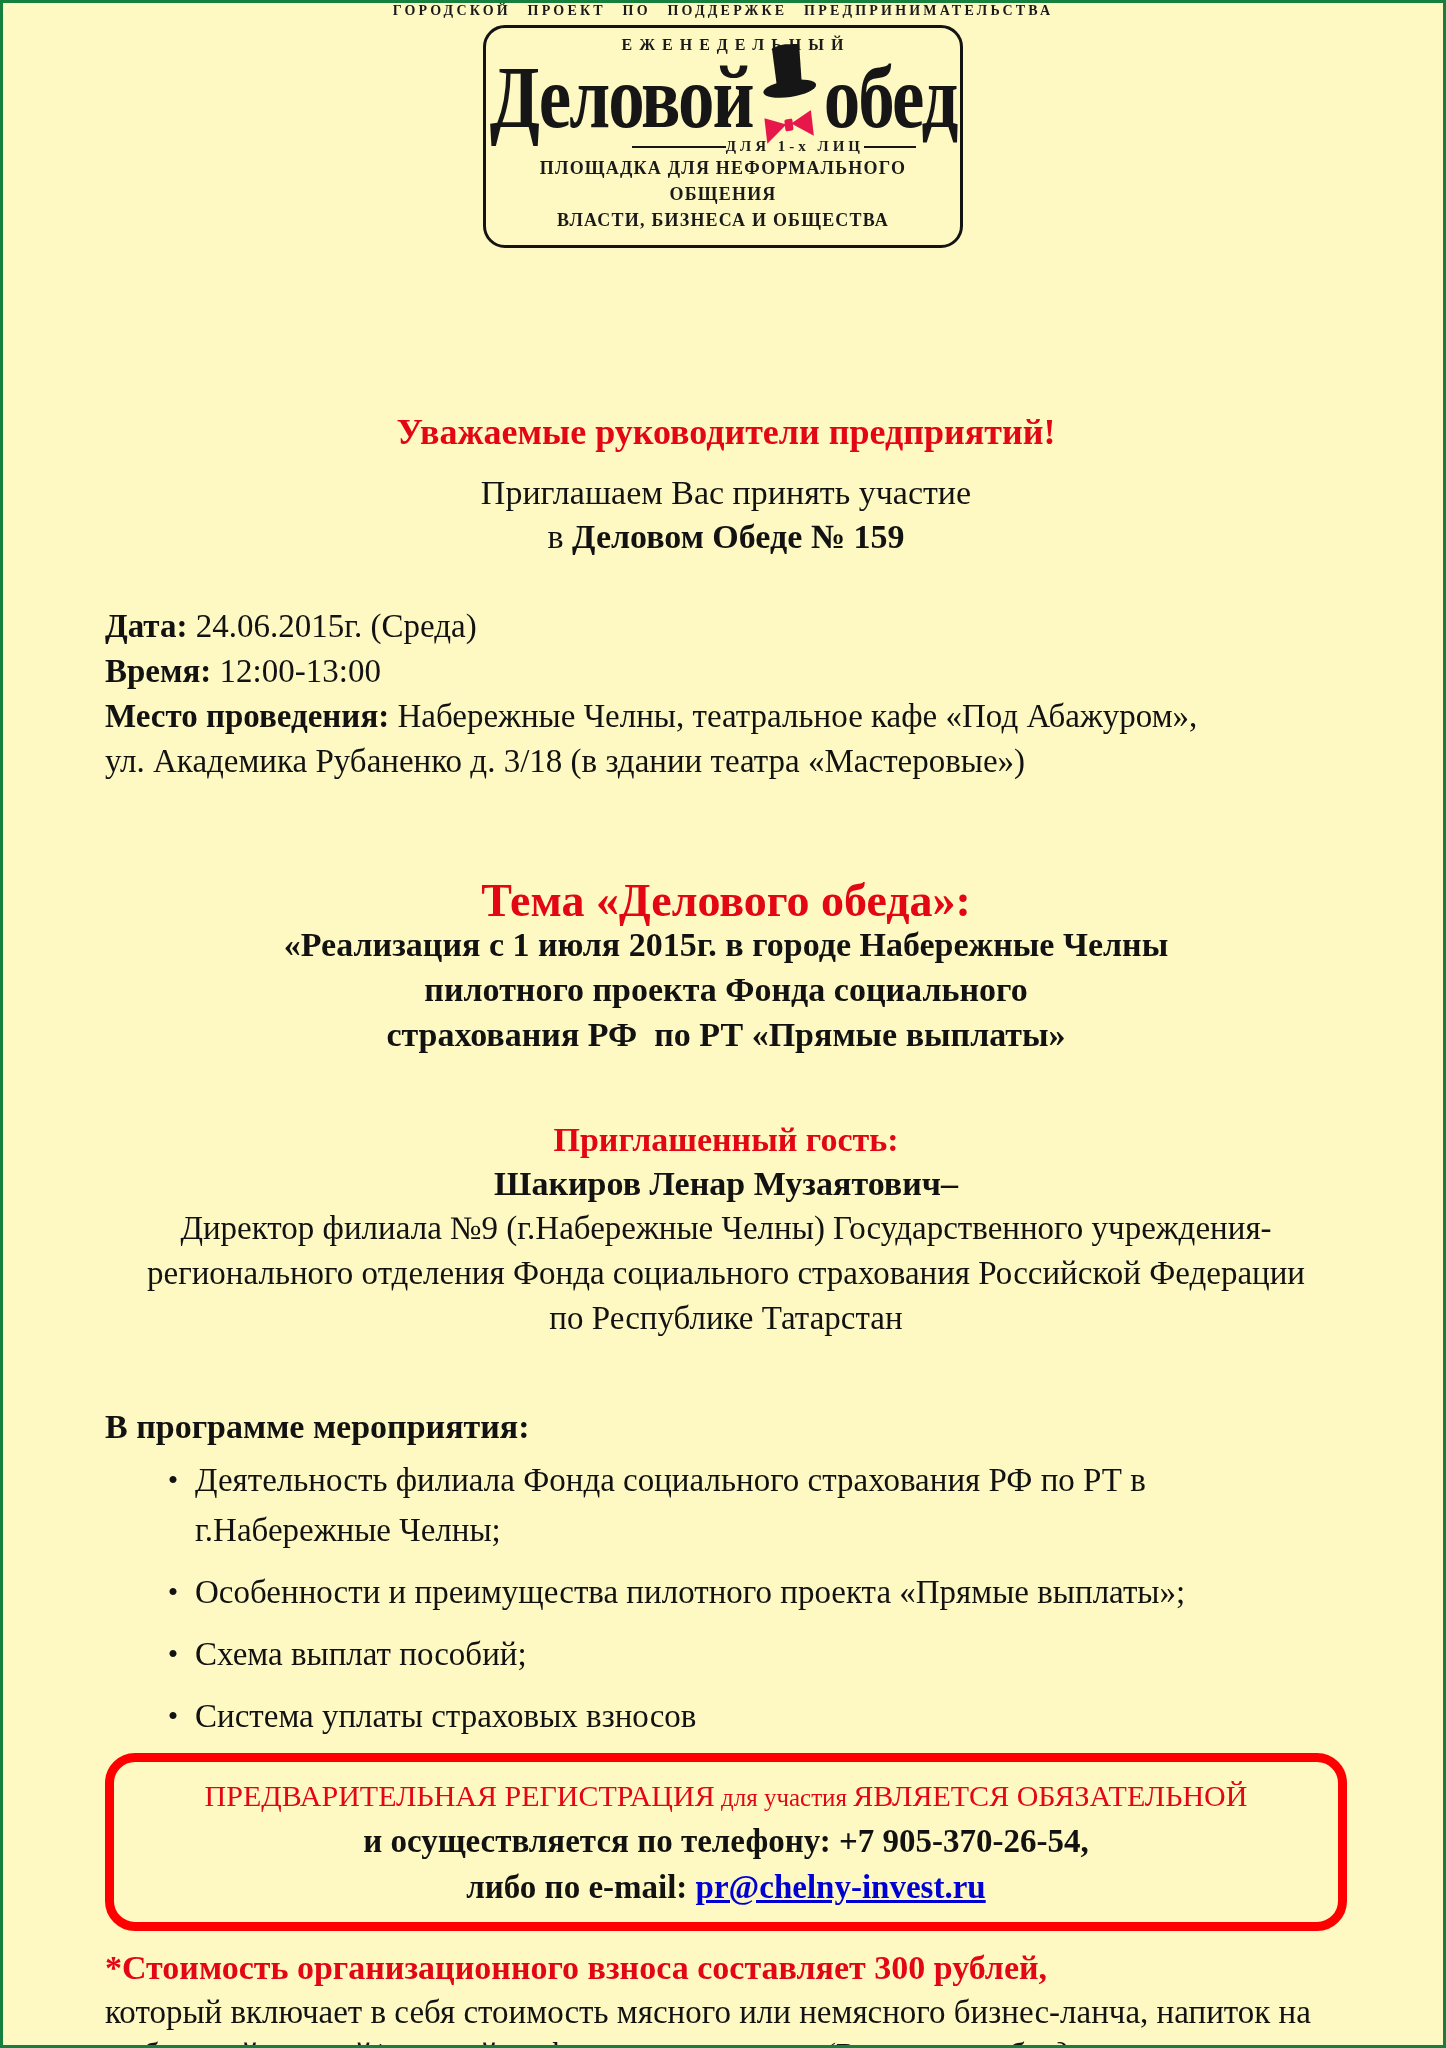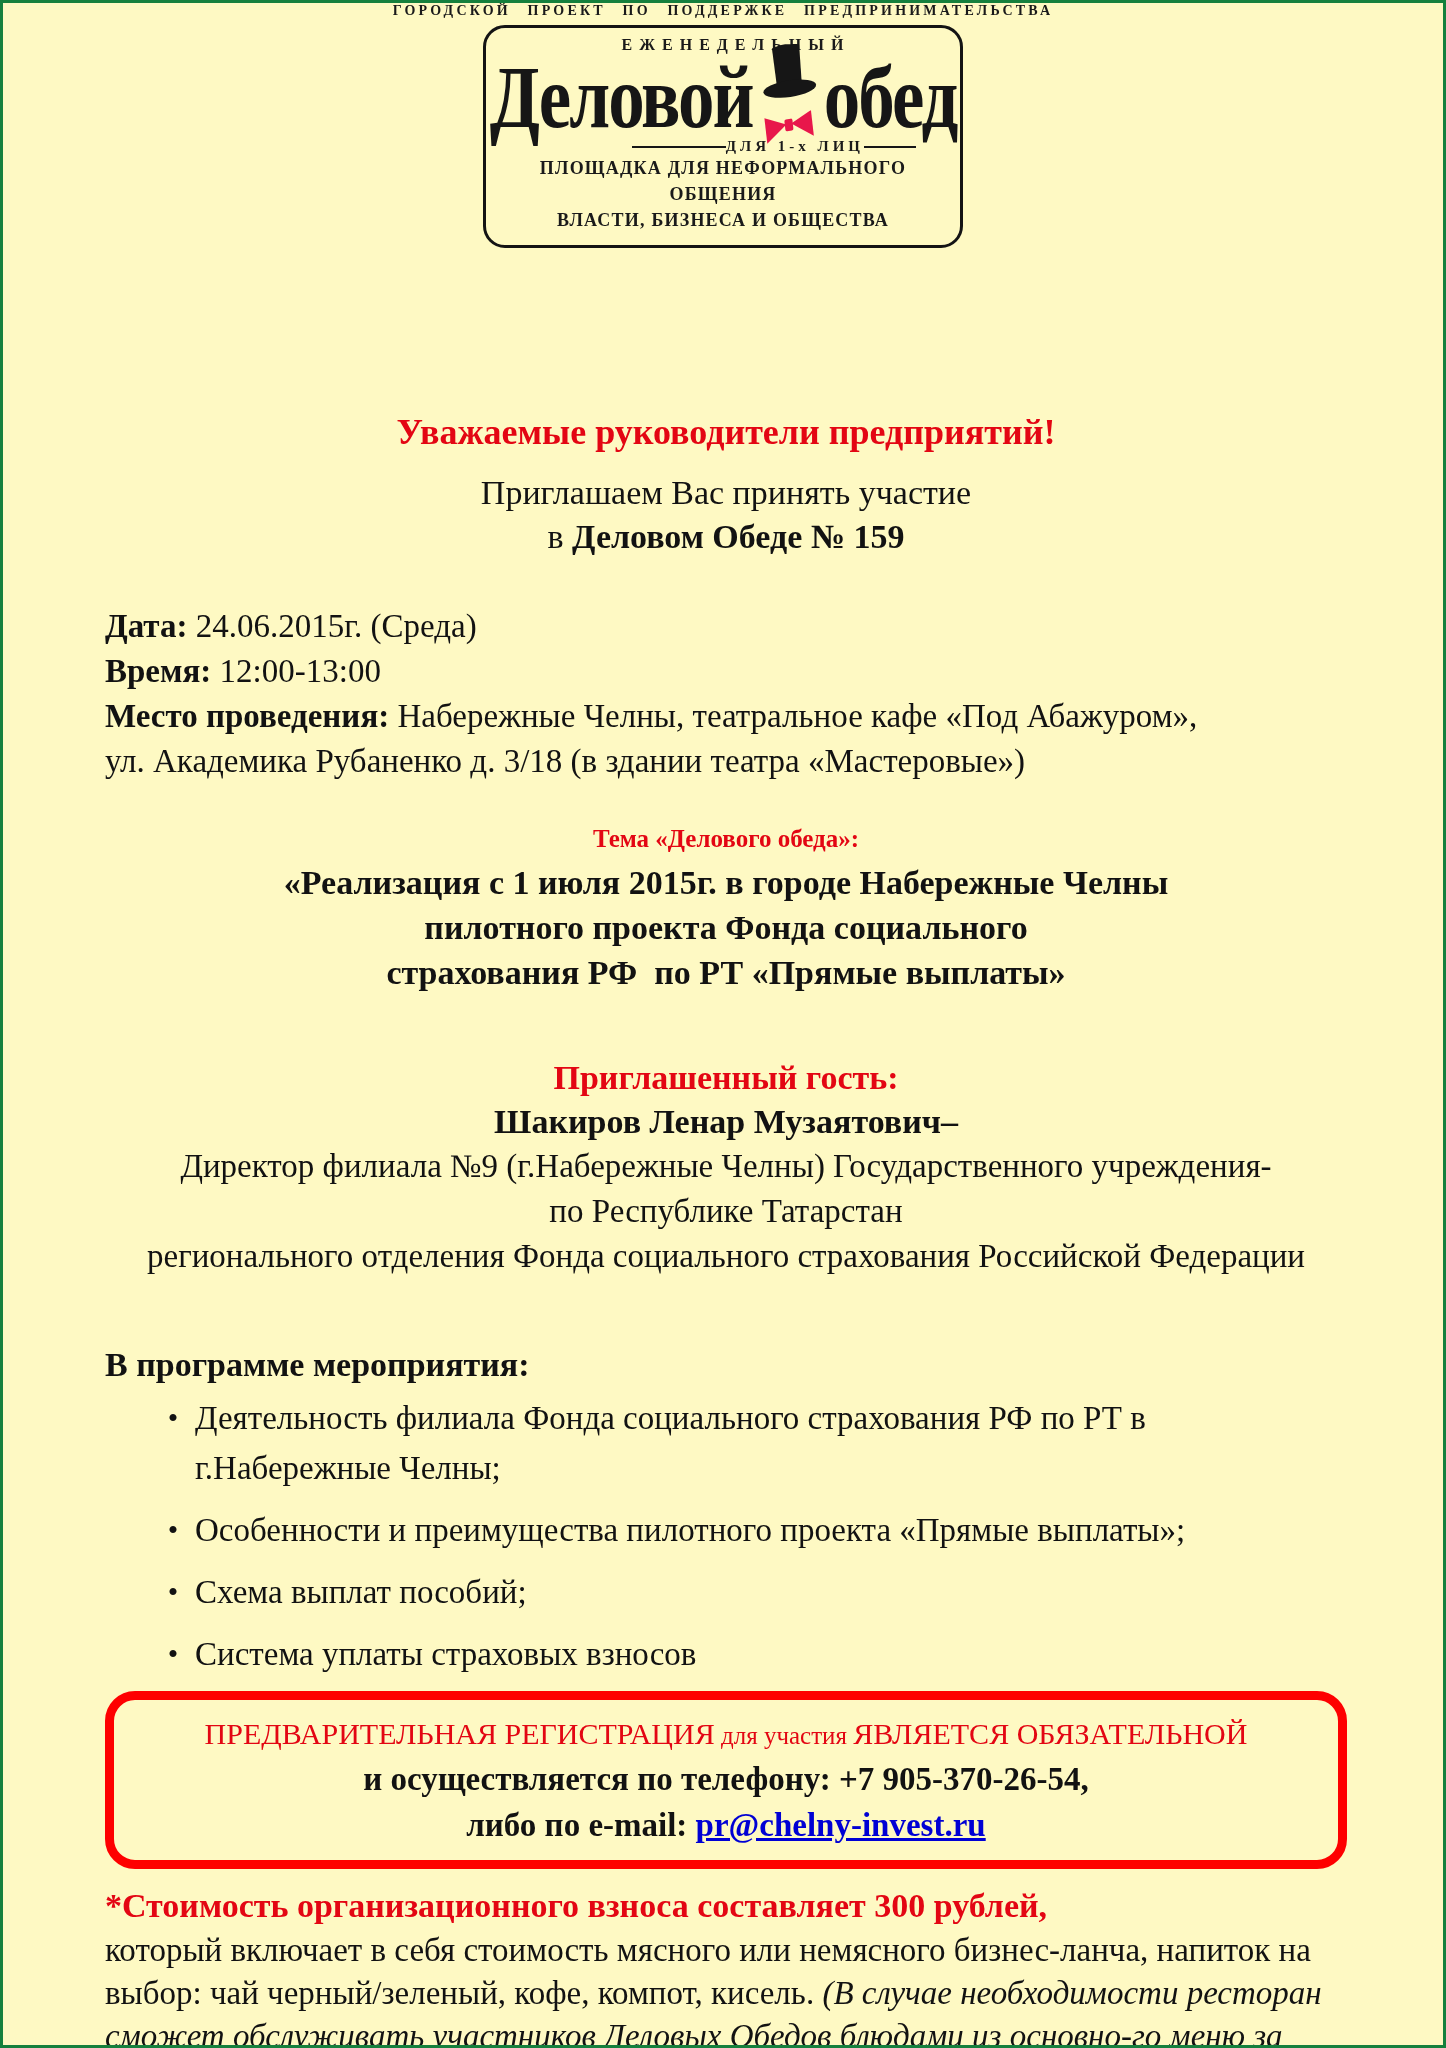--- a/index.html
+++ b/index.html
@@ -82,21 +82,21 @@
     letter-spacing:1.2px;
     line-height:26px;
     color:#1a1a1a;
   }
 
   
   .salutation{margin-top:94px;font-size:36px;line-height:40px;font-weight:bold;}
   .inv1{margin-top:20px;font-size:34px;line-height:42px;}
   .inv2{font-size:34px;line-height:46px;}
   .details{margin-top:44px;font-size:33px;line-height:45px;}
-  .topic-head{margin-top:34px;font-size:25px;line-height:42px;font-weight:bold;}
+  .topic-head{margin-top:96px;font-size:46px;line-height:42px;font-weight:bold;}
   .topic-line{font-size:34px;line-height:45px;font-weight:bold;white-space:pre-wrap;}
   .guest-head{margin-top:62px;font-size:34px;line-height:42px;font-weight:bold;}
   .guest-name{font-size:34px;line-height:45px;font-weight:bold;}
   .guest-desc{font-size:33px;line-height:45px;}
   .prog-head{margin-top:64px;font-size:34px;line-height:44px;font-weight:bold;}
   .prog-list{margin-top:6px;}
   .prog-item{display:flex;margin-bottom:12px;font-size:33px;line-height:50px;}
   .prog-dot{width:44px;margin-left:46px;text-align:center;flex:none;font-size:30px;}
   .prog-text{max-width:1120px;}
 
@@ -172,22 +172,22 @@
     </div>
 
     <div class="topic-head center red">Тема «Делового обеда»:</div>
     <div class="topic-line center">«Реализация с 1 июля 2015г. в городе Набережные Челны</div>
     <div class="topic-line center">пилотного проекта Фонда социального</div>
     <div class="topic-line center">страхования РФ  по РТ «Прямые выплаты»</div>
 
     <div class="guest-head center red">Приглашенный гость:</div>
     <div class="guest-name center">Шакиров Ленар Музаятович–</div>
     <div class="guest-desc center">Директор филиала №9 (г.Набережные Челны) Государственного учреждения-</div>
+    <div class="guest-desc center">регионального отделения Фонда социального страхования Российской Федерации</div>
     <div class="guest-desc center">по Республике Татарстан</div>
-    <div class="guest-desc center">регионального отделения Фонда социального страхования Российской Федерации</div>
 
     <div class="prog-head">В программе мероприятия:</div>
     <div class="prog-list">
       <div class="prog-item">
           <span class="prog-dot">•</span>
           <span class="prog-text">Деятельность филиала Фонда социального страхования РФ по РТ в г.Набережные Челны;</span>
         </div>
       <div class="prog-item">
           <span class="prog-dot">•</span>
           <span class="prog-text">Особенности и преимущества пилотного проекта «Прямые выплаты»;</span>

